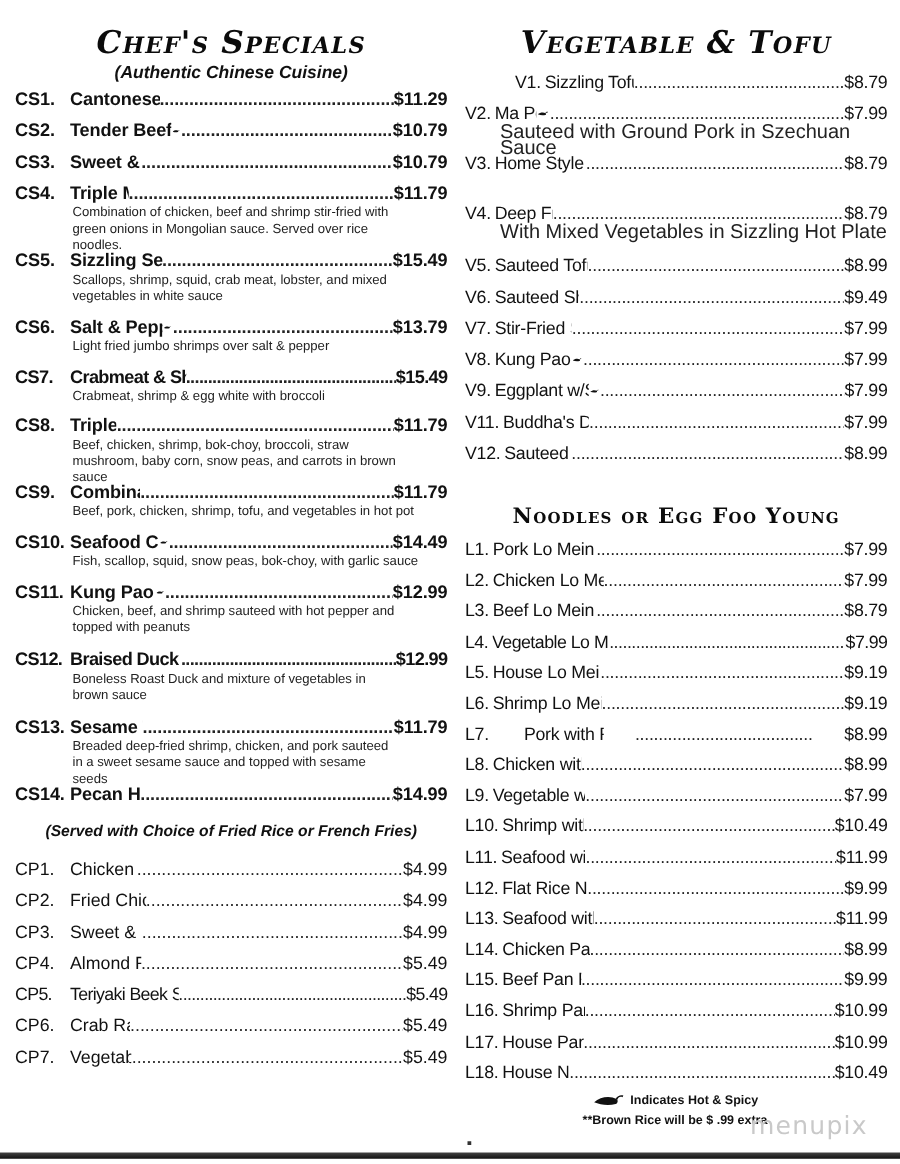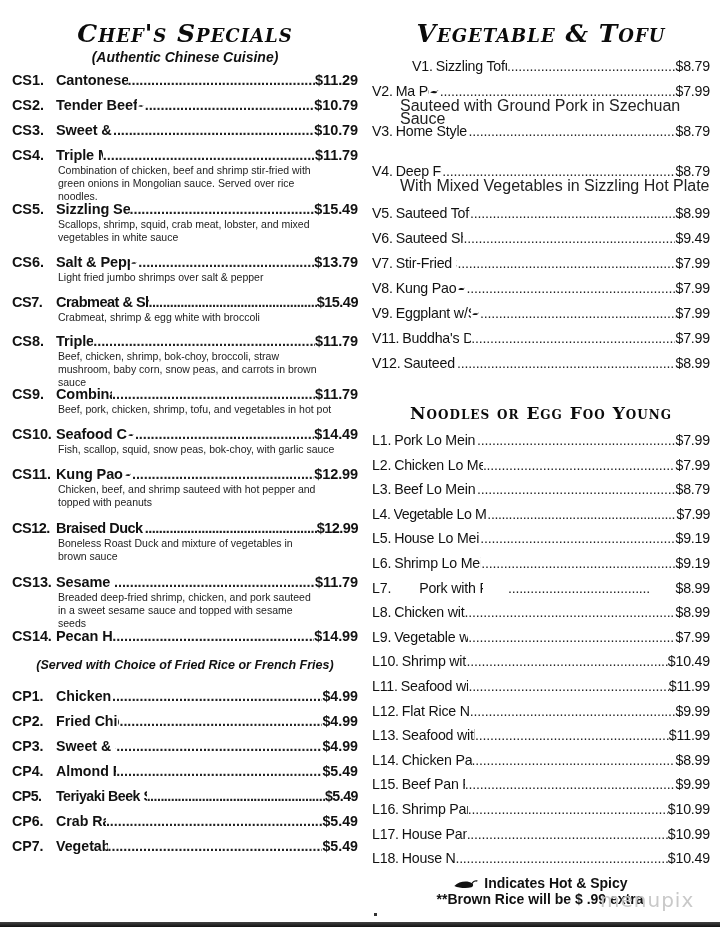--- a/index.html
+++ b/index.html
@@ -19,28 +19,28 @@
   .dots::after { content: "..................................................................................................................................."; }
   .price { flex: 0 0 auto; }
   .pepper { display: inline-block; width: 18px; height: 8px; vertical-align: middle; margin: 0 1px; }
   .desc { font-size: 10.5px; line-height: 13px; color: #222; font-family: "Liberation Sans", sans-serif; }
 
   
   .left-item { font-weight: bold; font-size: 14.5px; letter-spacing: -0.1px; }
   .left-item .code { width: 44px; }
   .left-desc { padding-left: 46px; margin-top: 1px; }
 
-  .cp-item { font-weight: bold; font-size: 14.2px; }
+  .cp-item { font-weight: normal; font-size: 14.2px; }
   .cp-item .code { width: 44px; }
 
   .right-item { font-size: 14.2px; letter-spacing: -0.2px; }
   .right-item .code { margin-right: 3px; }
   .right-desc { padding-left: 28px; font-size: 16px; font-weight: normal; color: #222; }
 
-  .note { position: absolute; left: 410px; width: 260px; text-align: center; font-weight: bold; font-size: 14px; }
+  .note { position: absolute; left: 410px; width: 260px; text-align: center; font-weight: bold; font-size: 10px; }
   .watermark { position: absolute; left: 600px; top: 888px; font-size: 20px; color: #c9c9c9; font-family: "DejaVu Sans", sans-serif; letter-spacing: 1px; }
   .bottom-rule { position: absolute; left: 0; top: 922px; width: 720px; height: 5px; background: linear-gradient(#444, #111); }
   .dotmark { position: absolute; left: 374px; top: 913px; width: 3px; height: 3px; background: #333; }
 </style>
 </head>
 <body>
 
 <svg width="0" height="0" style="position:absolute">
   <defs>
     <symbol id="pepper" viewBox="0 0 36 16">

